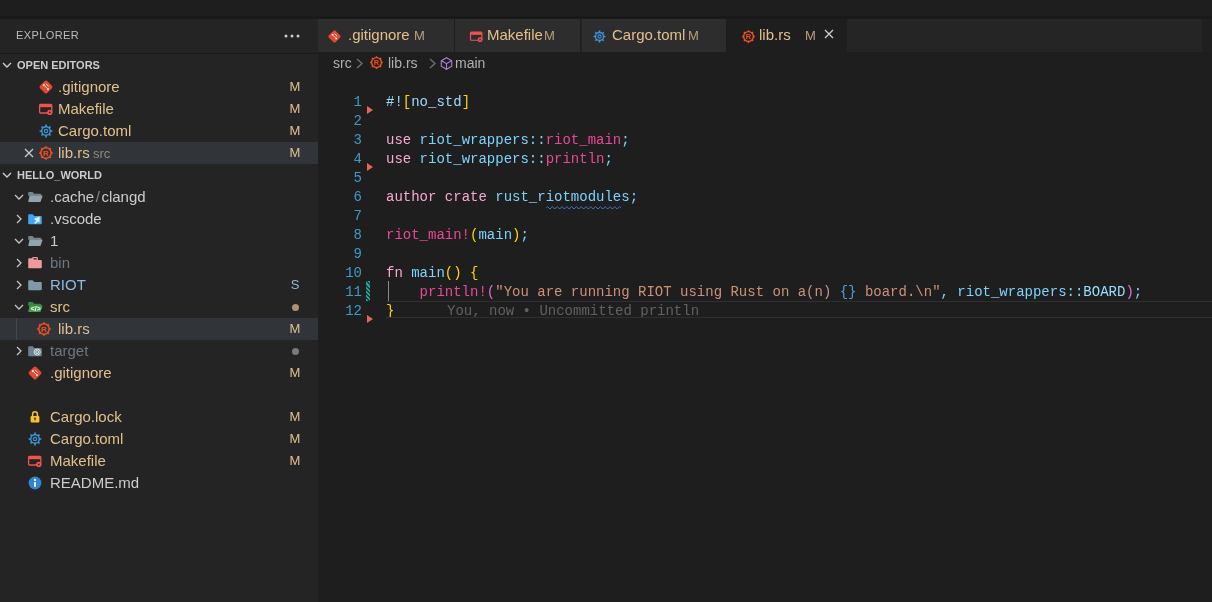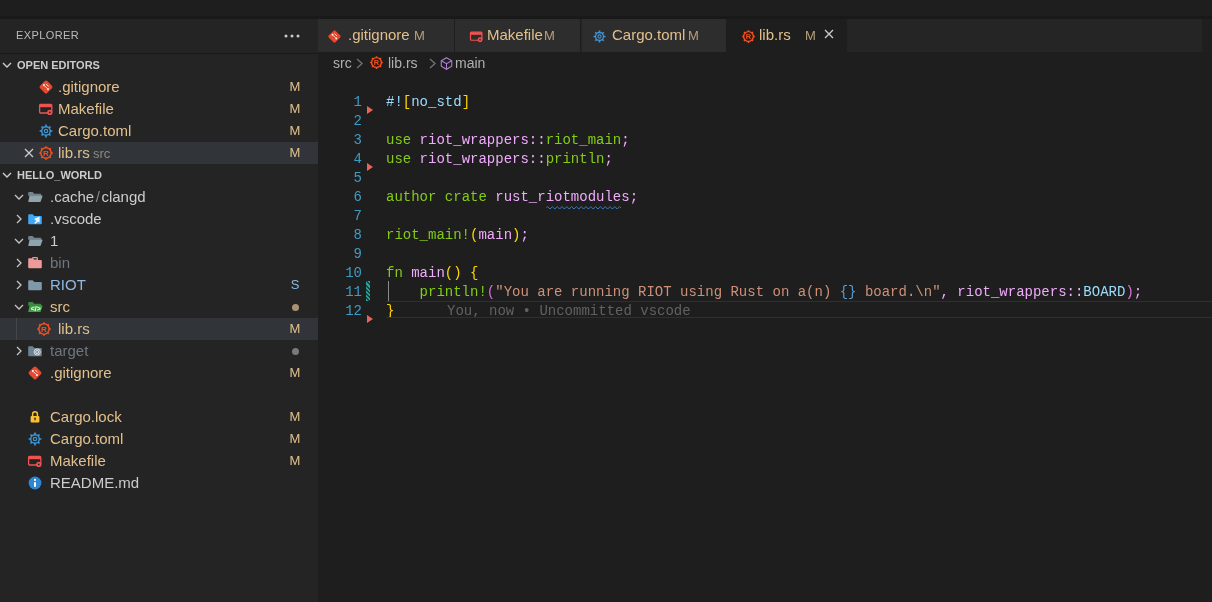--- a/index.html
+++ b/index.html
@@ -30,21 +30,21 @@
 .tab .ic{position:absolute;top:13px;width:15px;height:15px}
 .tab .tl{position:absolute;top:10px;font-size:15px;color:#e2c08d}
 .tab .tm{position:absolute;top:12px;font-size:13px;color:#c6ad84;opacity:.9}
 #crumbs{position:absolute;top:36px;left:0;width:894px;height:22px;background:#1e1e1e;font-size:14px;color:#b0b0b0}
 #crumbs span{position:absolute;top:3px;line-height:16px}
 #crumbs .cic{position:absolute;top:4px;width:15px;height:15px}
 #lens{position:absolute;top:58px;left:70px;height:19px;line-height:19px;font-size:12.5px;color:#949494}
 .cl{position:absolute;left:0;width:894px;height:19px;font-family:"Liberation Mono",monospace;font-size:14px;line-height:19px;white-space:pre}
 .cl .g{position:absolute;left:0;width:44px;text-align:right;color:#3f9bc4}
 .cl .t{position:absolute;left:68px}
-.k{color:#84cc16}.v{color:#f0abfc}.m{color:#84cc16}.s{color:#ce9178}
+.k{color:#f9a8d4}.v{color:#7dd3fc}.m{color:#ec4899}.s{color:#ce9178}
 .b1{color:#ffd700}.b2{color:#da70d6}.fm{color:#569cd6}.cb{color:#9cdcfe}.at{color:#9cdcfe}
 .blame{position:absolute;left:129px;color:#616161;font-family:"Liberation Mono",monospace;font-size:14px;line-height:19px;white-space:pre}
 .hline{position:absolute;left:68px;width:826px;height:1px;background:#2f2f2f}
 #iguide{position:absolute;left:69.5px;top:265px;width:1px;height:20px;background:#8a8a8a}
 .gmark-del{position:absolute;left:49px;width:0;height:0;border-left:6px solid #e8655a;border-top:4px solid transparent;border-bottom:4px solid transparent}
 #gmod{position:absolute;left:48px;top:265px;width:4px;height:20px;background:repeating-linear-gradient(45deg,#2aa198 0,#2aa198 1.5px,#17453f 1.5px,#17453f 3px)}
 #squig{position:absolute;left:219px;top:185px;width:94px;height:4px}
 </style>
 </head>
 <body>
@@ -340,21 +340,21 @@
 <div class="cl" style="top:96px"><span class="g">2</span></div>
 <div class="cl" style="top:115px"><span class="g">3</span><span class="t"><span class="k">use</span><span class="v"> riot_wrappers::</span><span class="m">riot_main</span><span class="v">;</span></span></div>
 <div class="cl" style="top:134px"><span class="g">4</span><span class="t"><span class="k">use</span><span class="v"> riot_wrappers::</span><span class="m">println</span><span class="v">;</span></span></div>
 <div class="cl" style="top:153px"><span class="g">5</span></div>
 <div class="cl" style="top:172px"><span class="g">6</span><span class="t"><span class="k">author</span><span class="v"> </span><span class="k">crate</span><span class="v"> rust_riotmodules;</span></span></div>
 <div class="cl" style="top:191px"><span class="g">7</span></div>
 <div class="cl" style="top:210px"><span class="g">8</span><span class="t"><span class="m">riot_main!</span><span class="b1">(</span><span class="v">main</span><span class="b1">)</span><span class="v">;</span></span></div>
 <div class="cl" style="top:229px"><span class="g">9</span></div>
 <div class="cl" style="top:248px"><span class="g">10</span><span class="t"><span class="k">fn</span><span class="v"> main</span><span class="b1">()</span><span class="v"> </span><span class="b1">{</span></span></div>
 <div class="cl" style="top:267px"><span class="g">11</span><span class="t"><span class="v">    </span><span class="m">println!</span><span class="b2">(</span><span class="s">"You are running RIOT using Rust on a(n) </span><span class="fm">{}</span><span class="s"> board.\n"</span><span class="v">, riot_wrappers::</span><span class="cb">BOARD</span><span class="b2">)</span><span class="v">;</span></span></div>
-<div class="cl" style="top:286px"><span class="g">12</span><span class="t"><span class="b1">}</span></span><span class="blame">You, now • Uncommitted vscode</span></div>
+<div class="cl" style="top:286px"><span class="g">12</span><span class="t"><span class="b1">}</span></span><span class="blame">You, now • Uncommitted println</span></div>
 <div class="hline" style="top:285px"></div>
 <div class="hline" style="top:301px"></div>
 <div id="iguide"></div>
 <div id="gmod"></div>
 <div class="gmark-del" style="top:90px"></div>
 <div class="gmark-del" style="top:147px"></div>
 <div class="gmark-del" style="top:299px"></div>
 <svg id="squig" style="top:189px" width="94" height="5" viewBox="0 0 94 5">
         <path d="M0 3.5 Q 1.5 0.5 3 3.5 T 6 3.5 T 9 3.5 T 12 3.5 T 15 3.5 T 18 3.5 T 21 3.5 T 24 3.5 T 27 3.5 T 30 3.5 T 33 3.5 T 36 3.5 T 39 3.5 T 42 3.5 T 45 3.5 T 48 3.5 T 51 3.5 T 54 3.5 T 57 3.5 T 60 3.5 T 63 3.5 T 66 3.5 T 69 3.5 T 72 3.5 T 75 3.5 T 78 3.5 T 81 3.5 T 84 3.5 T 87 3.5 T 90 3.5 T 93 3.5" fill="none" stroke="#3d87d8" stroke-width="1.15"></path>
       </svg>

